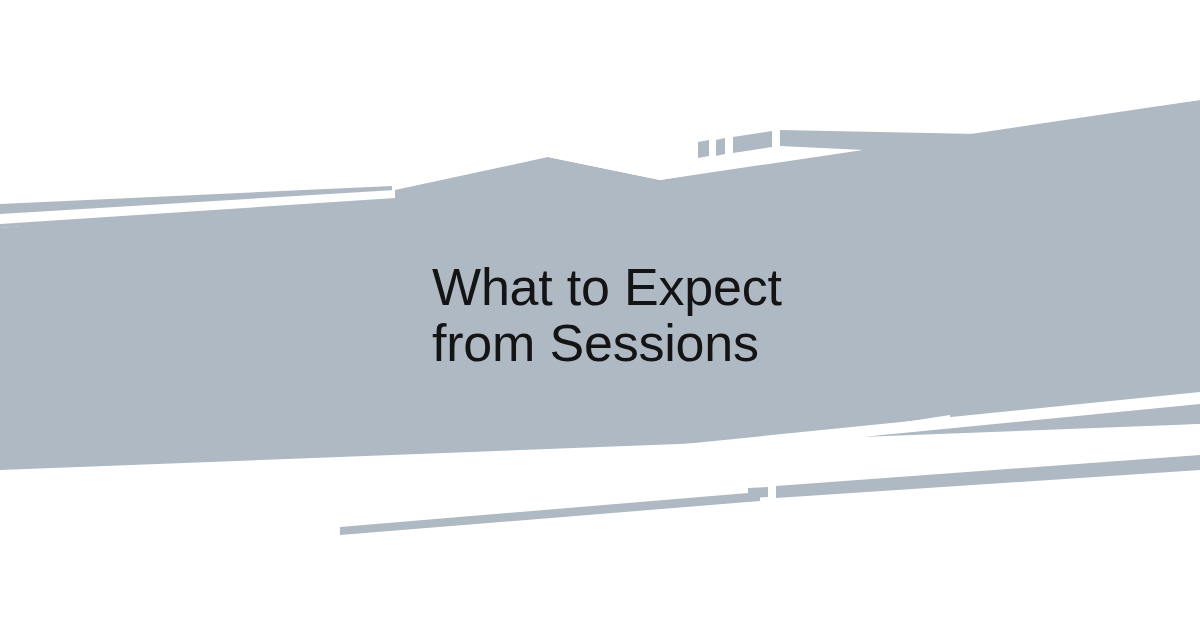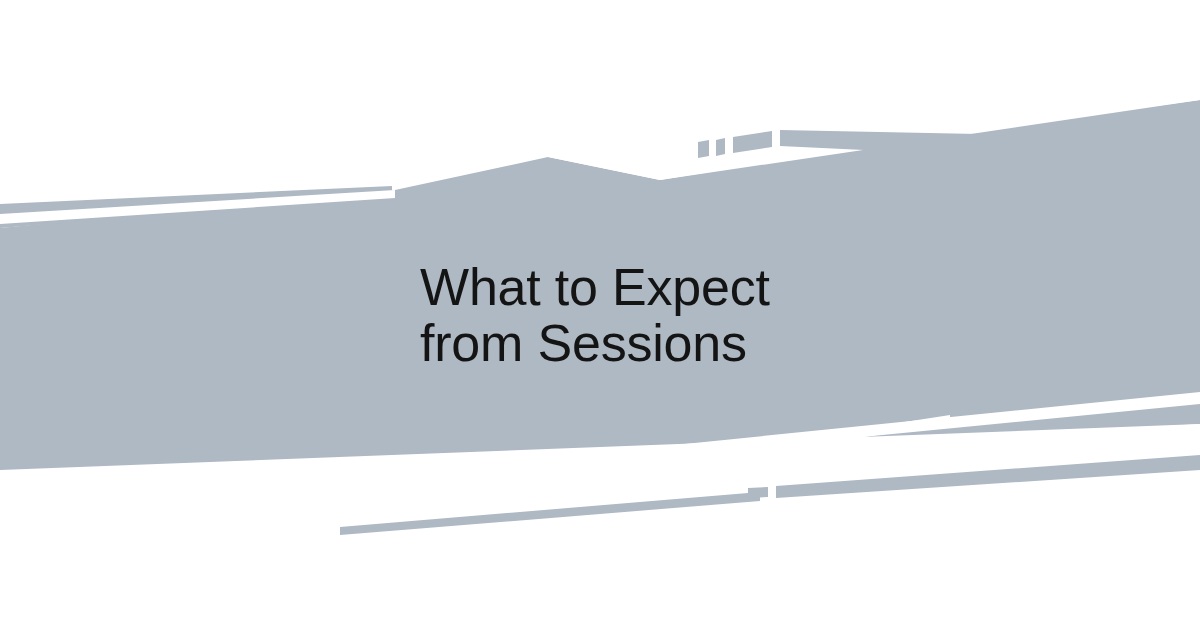--- a/index.html
+++ b/index.html
@@ -31,21 +31,21 @@
     left: 0;
     top: 0;
     width: 1200px;
     height: 630px;
     display: flex;
     align-items: center;
     justify-content: flex-start;
     pointer-events: none;
   }
   #banner-title {
-    margin: 0;
+    margin: 12px;
     padding: 0 0 0 420px;
     font-family: "Liberation Sans", sans-serif;
     font-size: 52px;
     line-height: 56px;
     font-weight: 400;
     color: #141414;
     letter-spacing: -0.2px;
     white-space: pre-line;
     max-width: 780px;
     text-align: left;

